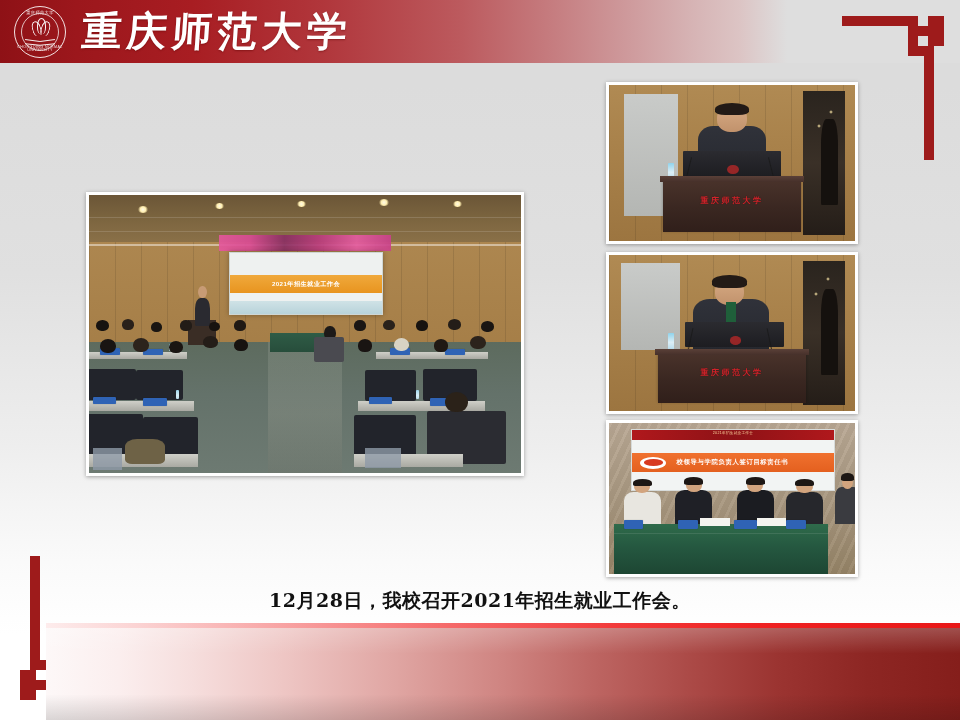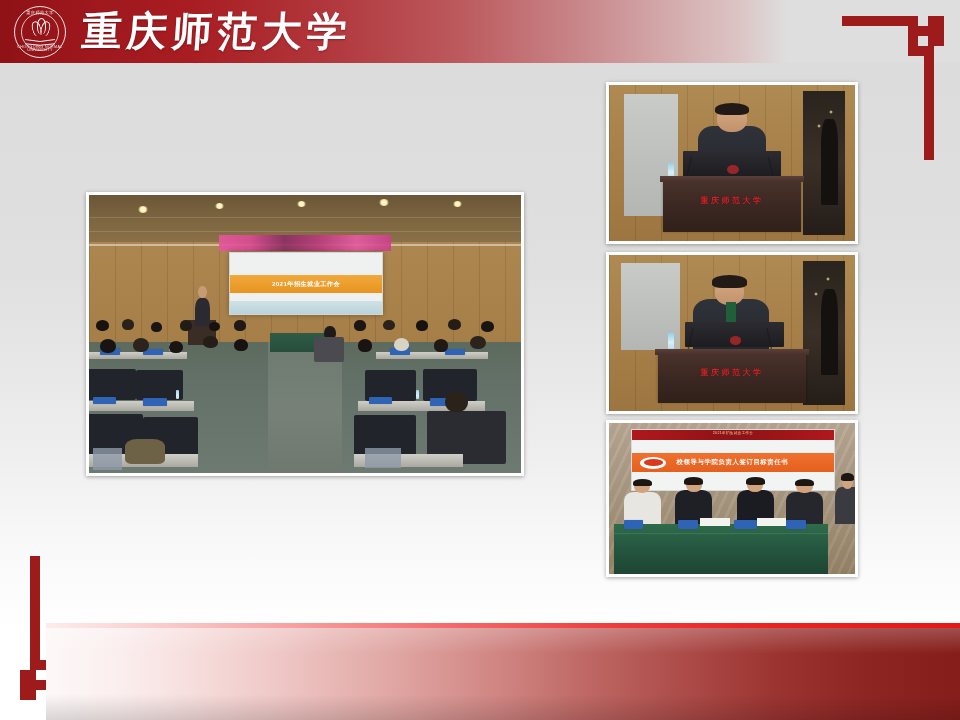--- a/index.html
+++ b/index.html
@@ -675,18 +675,19 @@
       </div>
       <div class="nameplate" style="left:6%;top:64%;width:8%;height:6%"></div>
       <div class="nameplate" style="left:28%;top:64%;width:8%;height:6%"></div>
       <div class="nameplate" style="left:51%;top:64%;width:9%;height:6%"></div>
       <div class="nameplate" style="left:72%;top:64%;width:8%;height:6%"></div>
       <div style="position:absolute;left:37%;top:63%;width:12%;height:5%;background:#f4f4ef"></div>
       <div style="position:absolute;left:60%;top:63%;width:12%;height:5%;background:#f4f4ef"></div>
     </div>
   </div>
 
+  <div class="caption">12月28日，我校召开2021年招生就业工作会。</div>
 
   <div class="footer-accent"></div>
   <div class="footer-band"></div>
   <div class="footer-sheen"></div>
 
 </div>
 
 </body></html>

